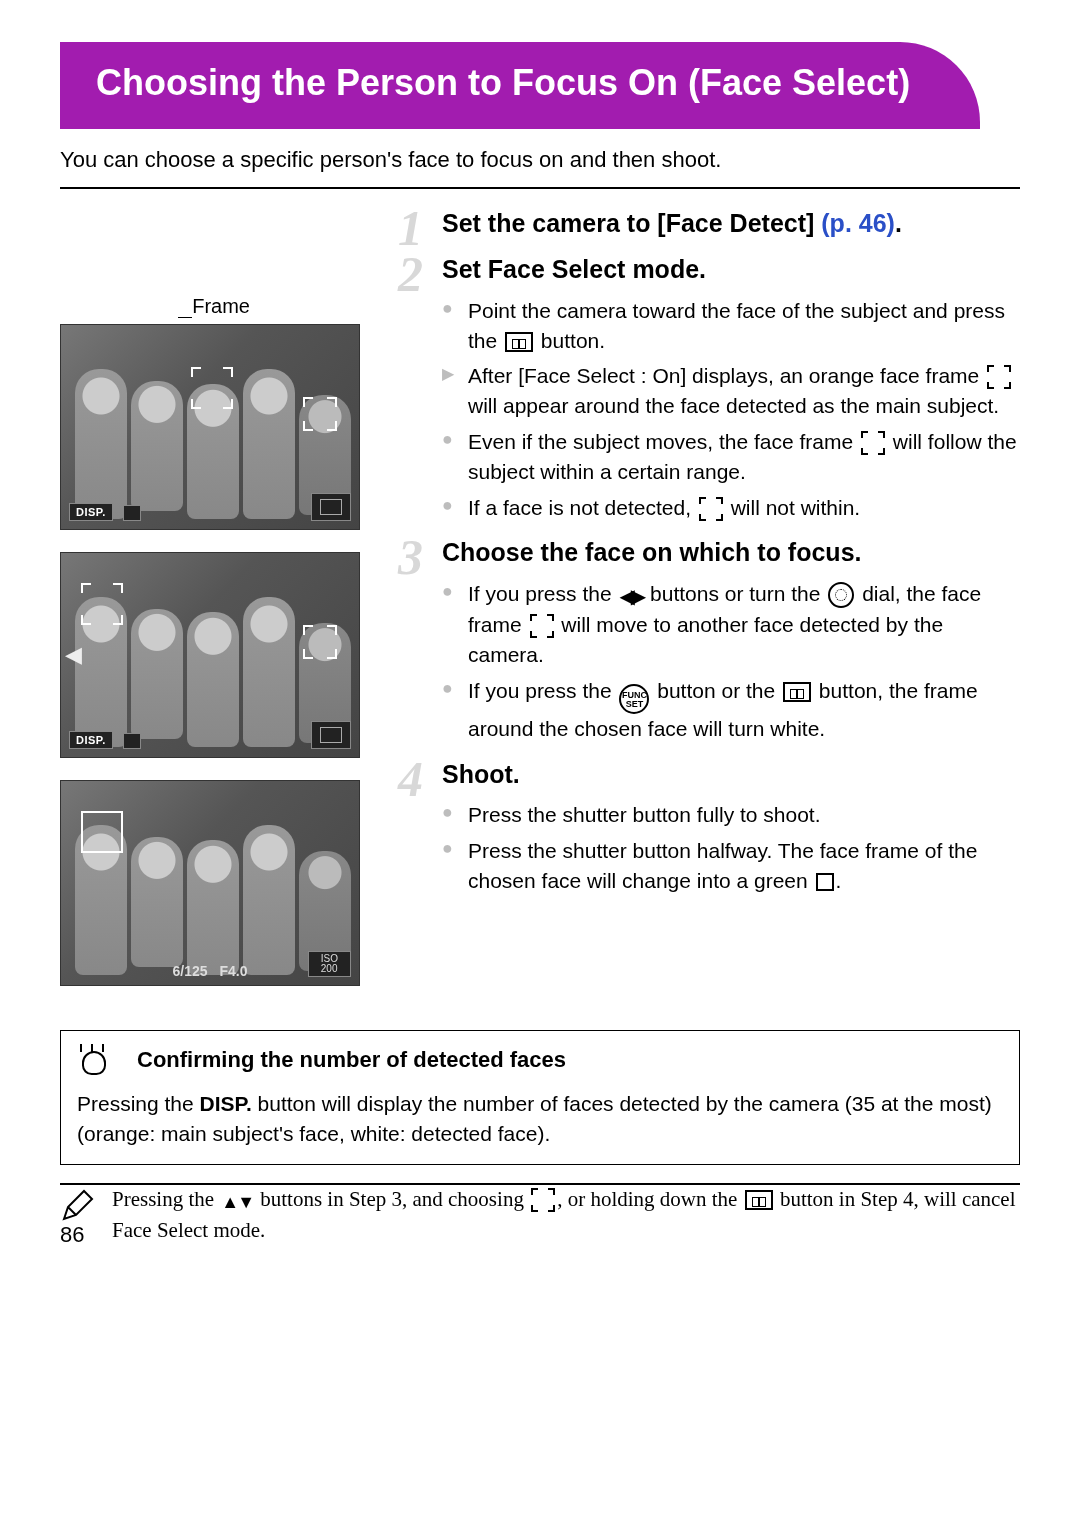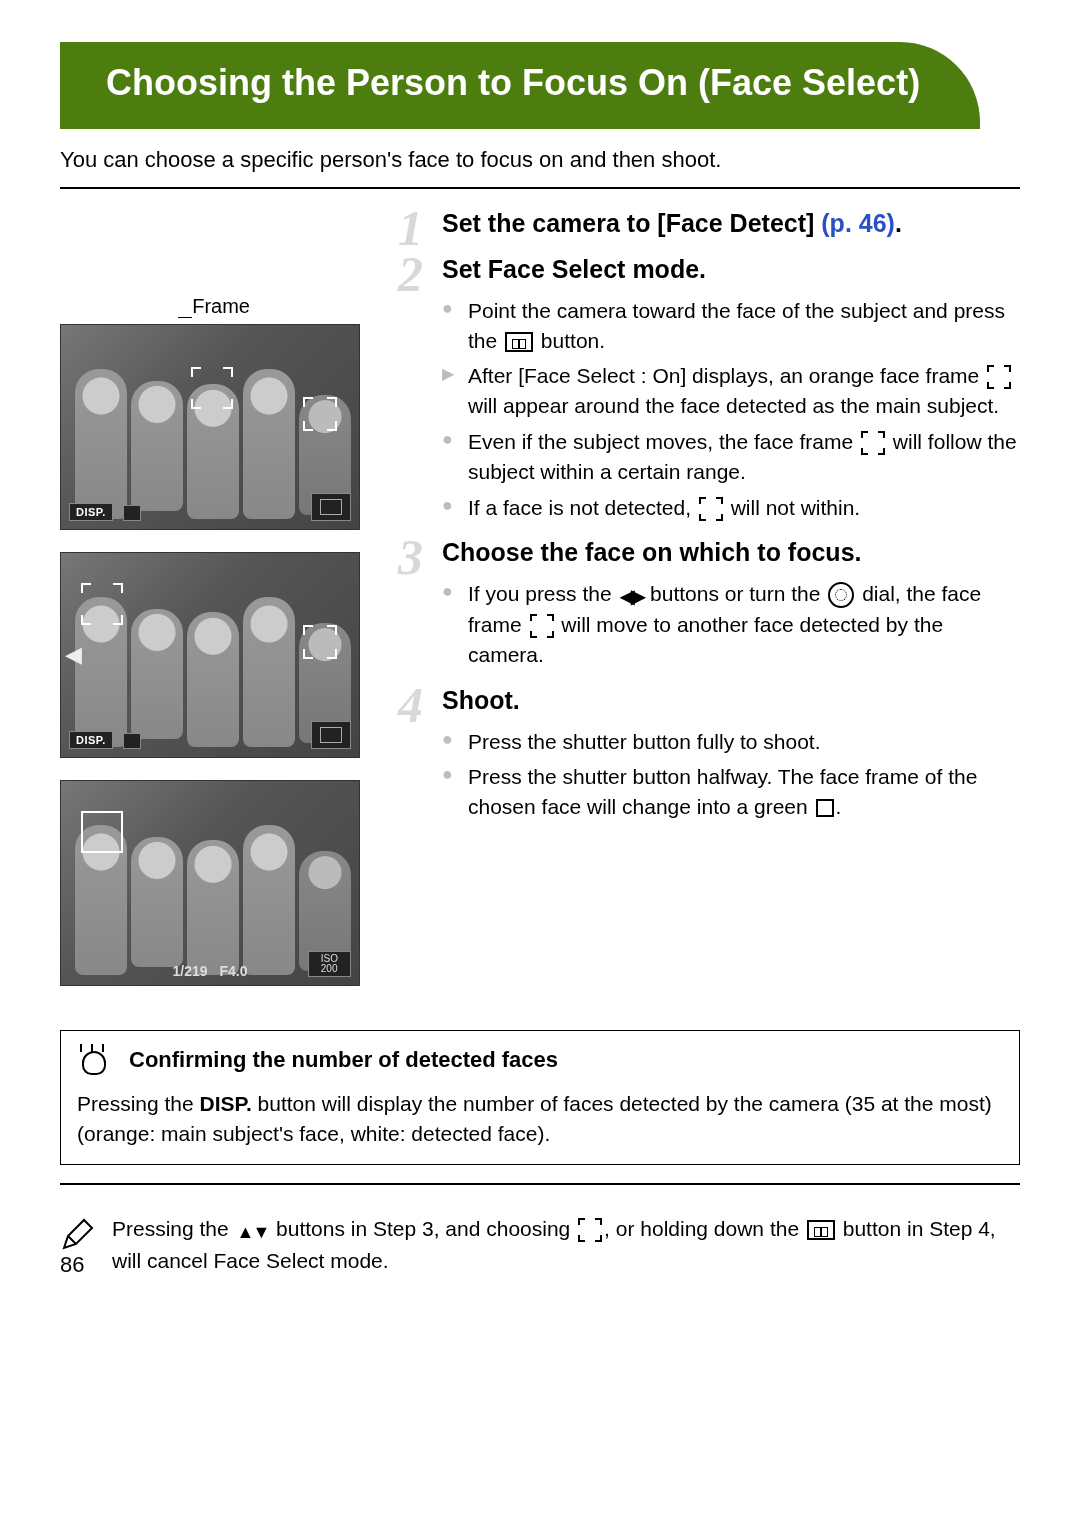--- a/index.html
+++ b/index.html
@@ -9,24 +9,24 @@
     background: #fff;
     font-family: Arial, Helvetica, sans-serif;
     color: #000;
     position: relative;
   }
   .page {
     padding: 42px 60px 40px 60px;
     position: relative;
   }
   .title-block {
-    background: #4d7c0f;
+    background: #a21caf;
     color: #fff;
     border-radius: 0 80px 0 0;
-    padding: 18px 30px 22px 46px;
+    padding: 18px 30px 22px 36px;
     margin-bottom: 18px;
     width: 920px;
   }
   .title-block h1 {
     font-size: 36px;
     font-weight: 900;
     line-height: 1.3;
   }
   .intro {
     font-size: 22px;
@@ -199,42 +199,43 @@
   .icon-updown {
     display:inline-block;vertical-align:-2px;font-size:18px;letter-spacing:-2px;
   }
   .tip-box {
     border: 1px solid #000;
     margin-top: 22px;
     padding: 12px 16px 16px 16px;
     position: relative;
   }
   .tip-header {
-    display:flex;align-items:center;gap:22px;margin-bottom:12px;
+    display:flex;align-items:center;gap:30px;margin-bottom:12px;
   }
   .tip-bulb {
     width:30px;height:34px;position:relative;
   }
   .tip-bulb::before{
     content:"";position:absolute;left:5px;top:8px;width:20px;height:20px;border:2px solid #000;border-radius:50% 50% 40% 40%;
   }
   .tip-bulb::after{
     content:"";position:absolute;left:3px;top:0;width:24px;height:10px;
     background:
       linear-gradient(#000,#000) left/2px 8px no-repeat,
       linear-gradient(#000,#000) center/2px 8px no-repeat,
       linear-gradient(#000,#000) right/2px 8px no-repeat;
   }
   .tip-title { font-size:22px;font-weight:bold; }
   .tip-body, .note-body { font-size:21px; line-height:1.42; }
   .disp-txt { font-weight:bold;font-family:Arial;border-bottom:0;}
   .note-row {
     display:flex; gap:18px; margin-top:18px; align-items:flex-start;
     border-top: 2px solid #000;
-    padding-top: 29px;
+    padding-top: 0;
+    font-family: Liberation Serif, serif;
   }
   .pencil-icon {
     width:34px;height:34px;position:relative;flex-shrink:0;margin-top:4px;
   }
   .pencil-icon svg{width:100%;height:100%;}
   .page-num {
     position:absolute; bottom:38px; left:60px;
     font-size:22px;
   }
 </style>
@@ -307,21 +308,21 @@
       </div>
 
       <div class="lcd">
         <div class="kid k1"></div>
           <div class="kid k2"></div>
           <div class="kid k3"></div>
           <div class="kid k4"></div>
           <div class="kid k5"></div>
         <div class="face-frame solid" style="left:20px;top:30px;"></div>
         <div class="shutter-info">
-          <span>1/219</span>
+          <span>6/125</span>
           <span>F4.0</span>
         </div>
         <span class="iso-badge"><span>ISO</span><br><span>200</span></span>
       </div>
     </div>
 
     <div class="right-col">
 
       <div class="step">
         <span class="step-num">1</span>
@@ -348,20 +349,23 @@
           </li>
         </ul>
       </div>
 
       <div class="step">
         <span class="step-num">3</span>
         <div class="step-title">Choose the face on which to focus.</div>
         <ul class="bullets">
           <li>
             <span>If you press the </span><span class="icon-lr inline-icon">◀▶</span><span> buttons or turn the </span><span class="icon-dial inline-icon"></span><span> dial, the face frame </span><span class="icon-corners inline-icon"><b></b><b></b><b></b><b></b></span><span> will move to another face detected by the camera.</span>
+          </li>
+          <li>
+            <span>If you press the </span><span class="icon-func inline-icon">FUNC SET</span><span> button or the </span><span class="icon-box inline-icon"></span><span> button, the frame around the chosen face will turn white.</span>
           </li>
         </ul>
       </div>
 
       <div class="step">
         <span class="step-num">4</span>
         <div class="step-title">Shoot.</div>
         <ul class="bullets">
           <li>Press the shutter button fully to shoot.</li>
           <li>

